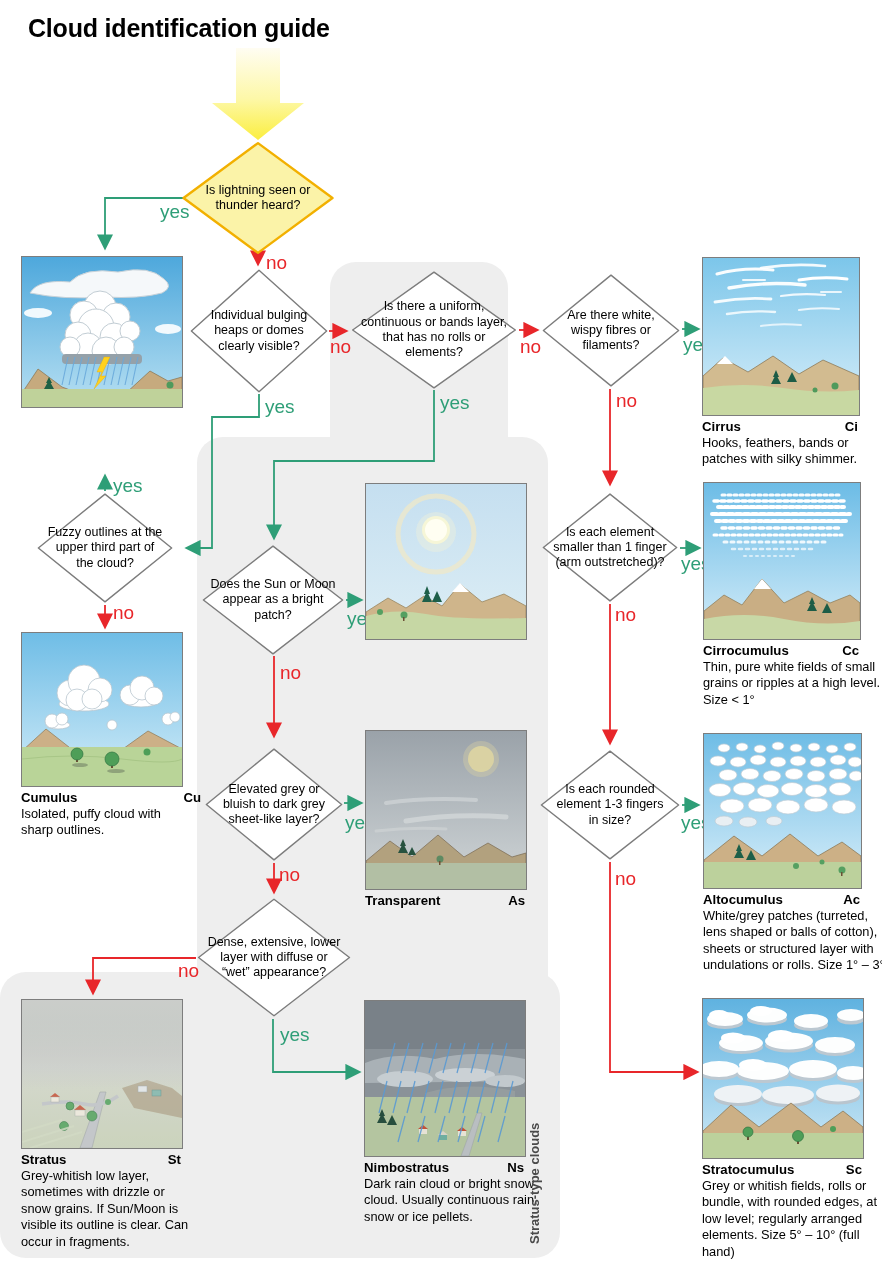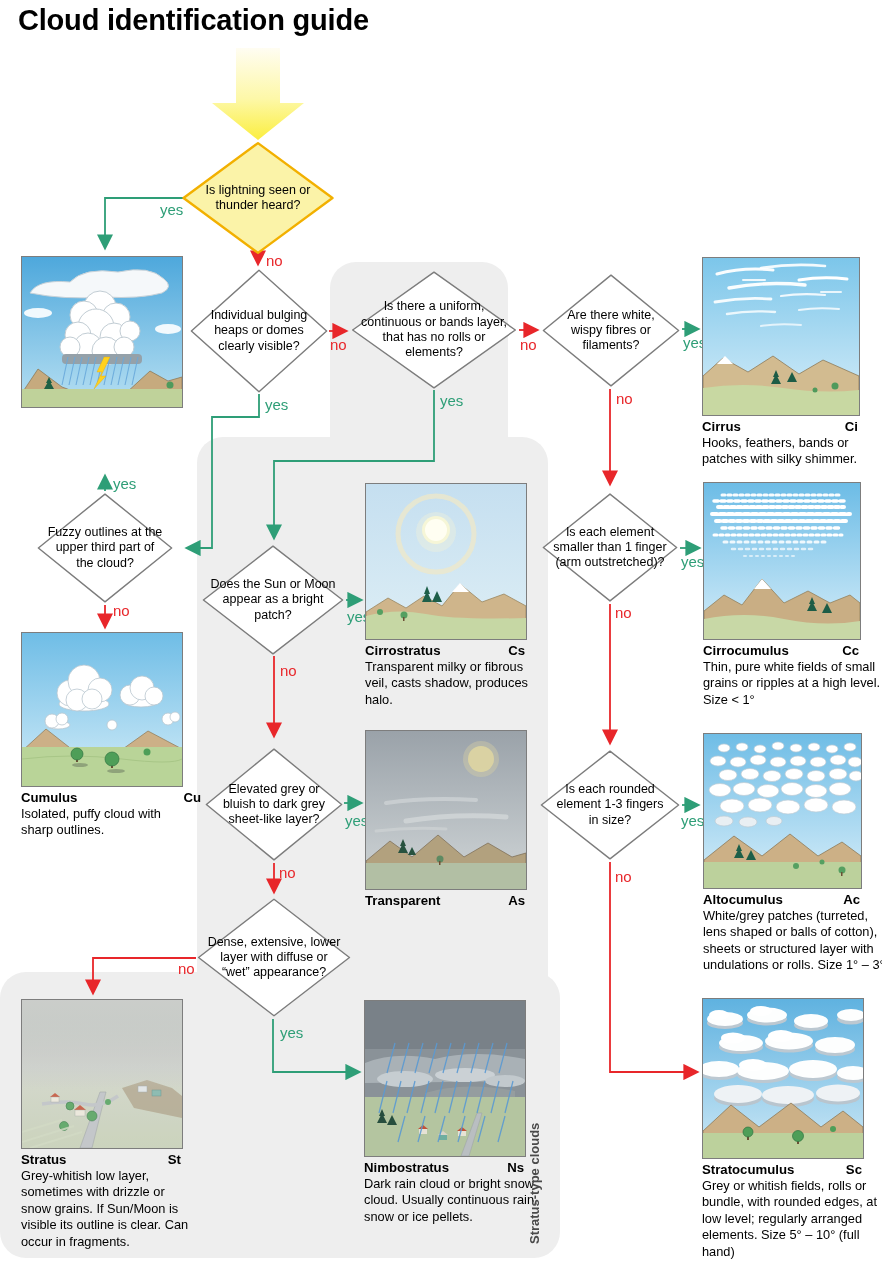--- a/index.html
+++ b/index.html
@@ -1,29 +1,29 @@
 <!DOCTYPE html>
 <html style="--c-yes: #2e9e77; --c-no: #e8262a; --c-start_fill: #fbf3a8; --c-start_border: #f2b000; --c-region_bg: #eeeeee;"><head>
 <meta charset="utf-8">
 <style>
   html,body{background:#fff}
   body{margin:0;width:882px;height:1270px;position:relative;overflow:hidden;
        font-family:"Liberation Sans",sans-serif;color:#000}
-  h1{position:absolute;left:18px;top:4px;margin:0;font-size:29px;letter-spacing:-.2px;z-index:2}
+  h1{position:absolute;left:18px;top:4px;margin:10px;font-size:25px;letter-spacing:-.2px;z-index:2}
   .blob{position:absolute;background:var(--c-region_bg,#eee);border-radius:26px;z-index:0}
   #connectors{position:absolute;left:0;top:0;z-index:1}
   .ln-yes{stroke:var(--c-yes,#2e9e77)} .ln-no{stroke:var(--c-no,#e8262a)}
   .mk-yes{fill:var(--c-yes,#2e9e77)} .mk-no{fill:var(--c-no,#e8262a)}
   .diamond{position:absolute;z-index:2}
   .diamond>svg{position:absolute;left:0;top:0;width:100%;height:100%;overflow:visible}
   .diamond polygon{fill:#fff;stroke:#7c7c7c;stroke-width:1.4px;vector-effect:non-scaling-stroke;stroke-linejoin:round}
   .diamond.start polygon{fill:var(--c-start_fill,#fbf3a8);stroke:var(--c-start_border,#f2b000);stroke-width:2.4px}
   .q{position:absolute;inset:0;display:flex;align-items:center;justify-content:center;
      text-align:center;font-size:12.5px;line-height:15.3px;padding:0 14px}
-  .lbl{position:absolute;z-index:2;font-size:15px}
+  .lbl{position:absolute;z-index:2;font-size:19px}
   .lbl.yes{color:var(--c-yes,#2e9e77)} .lbl.no{color:var(--c-no,#e8262a)}
   .card{position:absolute;z-index:2}
   .card>svg{display:block;border:1px solid #7d7d7d;background:#fff}
   .cap{margin-top:3px}
   .cap-head{display:flex;justify-content:space-between;font-weight:bold;font-size:13.2px;line-height:16px}
   .cap-desc{font-size:12.8px;line-height:16.4px}
   #region-label{position:absolute;left:527px;top:1118px;height:126px;z-index:2;
      writing-mode:vertical-rl;transform:rotate(180deg);font-weight:bold;font-size:13px;color:#4a4a4a}
 </style>
 </head>
@@ -298,27 +298,20 @@
     <circle cx="70" cy="46" r="11" fill="#fffef2"></circle>
     <path d="M0,128 L22,114 L40,124 L58,112 L76,122 L94,100 L116,118 L138,110 L160,122 L160,140 L0,140 Z" fill="#cfb58b" stroke="#9b865f" stroke-width=".8"></path>
     <path d="M86,108 L94,99 L103,108 Z" fill="#fff"></path>
     <path d="M0,132 Q30,124 60,130 T160,134 L160,155 L0,155 Z" fill="#c6d7a4"></path>
     <path d="M56,118 l5,-11 5,11 z M58,110 l3,-8 3,8 z" fill="#1e5f49"></path>
     <path d="M66,118 l5,-11 5,11 z" fill="#1e5f49"></path>
     <circle cx="14" cy="128" r="3" fill="#55a061"></circle>
       <circle cx="38" cy="131" r="3.5" fill="#55a061"></circle>
     <rect x="37" y="133" width="1.5" height="4" fill="#6b4f35"></rect>
   </svg>
-  <div class="cap">
-    <div class="cap-head">
-        <span>Cirrostratus</span>
-        <span>Cs</span>
-      </div>
-    <div class="cap-desc" style="width:178px">Transparent milky or fibrous veil, casts shadow, produces halo.</div>
-  </div>
 </div>
 
 <div class="card" style="left:703px;top:482px;width:156px">
   <svg width="156" height="156" viewBox="0 0 156 156">
     <defs>
         <linearGradient id="sky5" x1="0" y1="0" x2="0" y2="1">
           <stop offset="0" stop-color="#6cbce6"></stop>
           <stop offset="1" stop-color="#d5edf9"></stop>
         </linearGradient>
       </defs>

